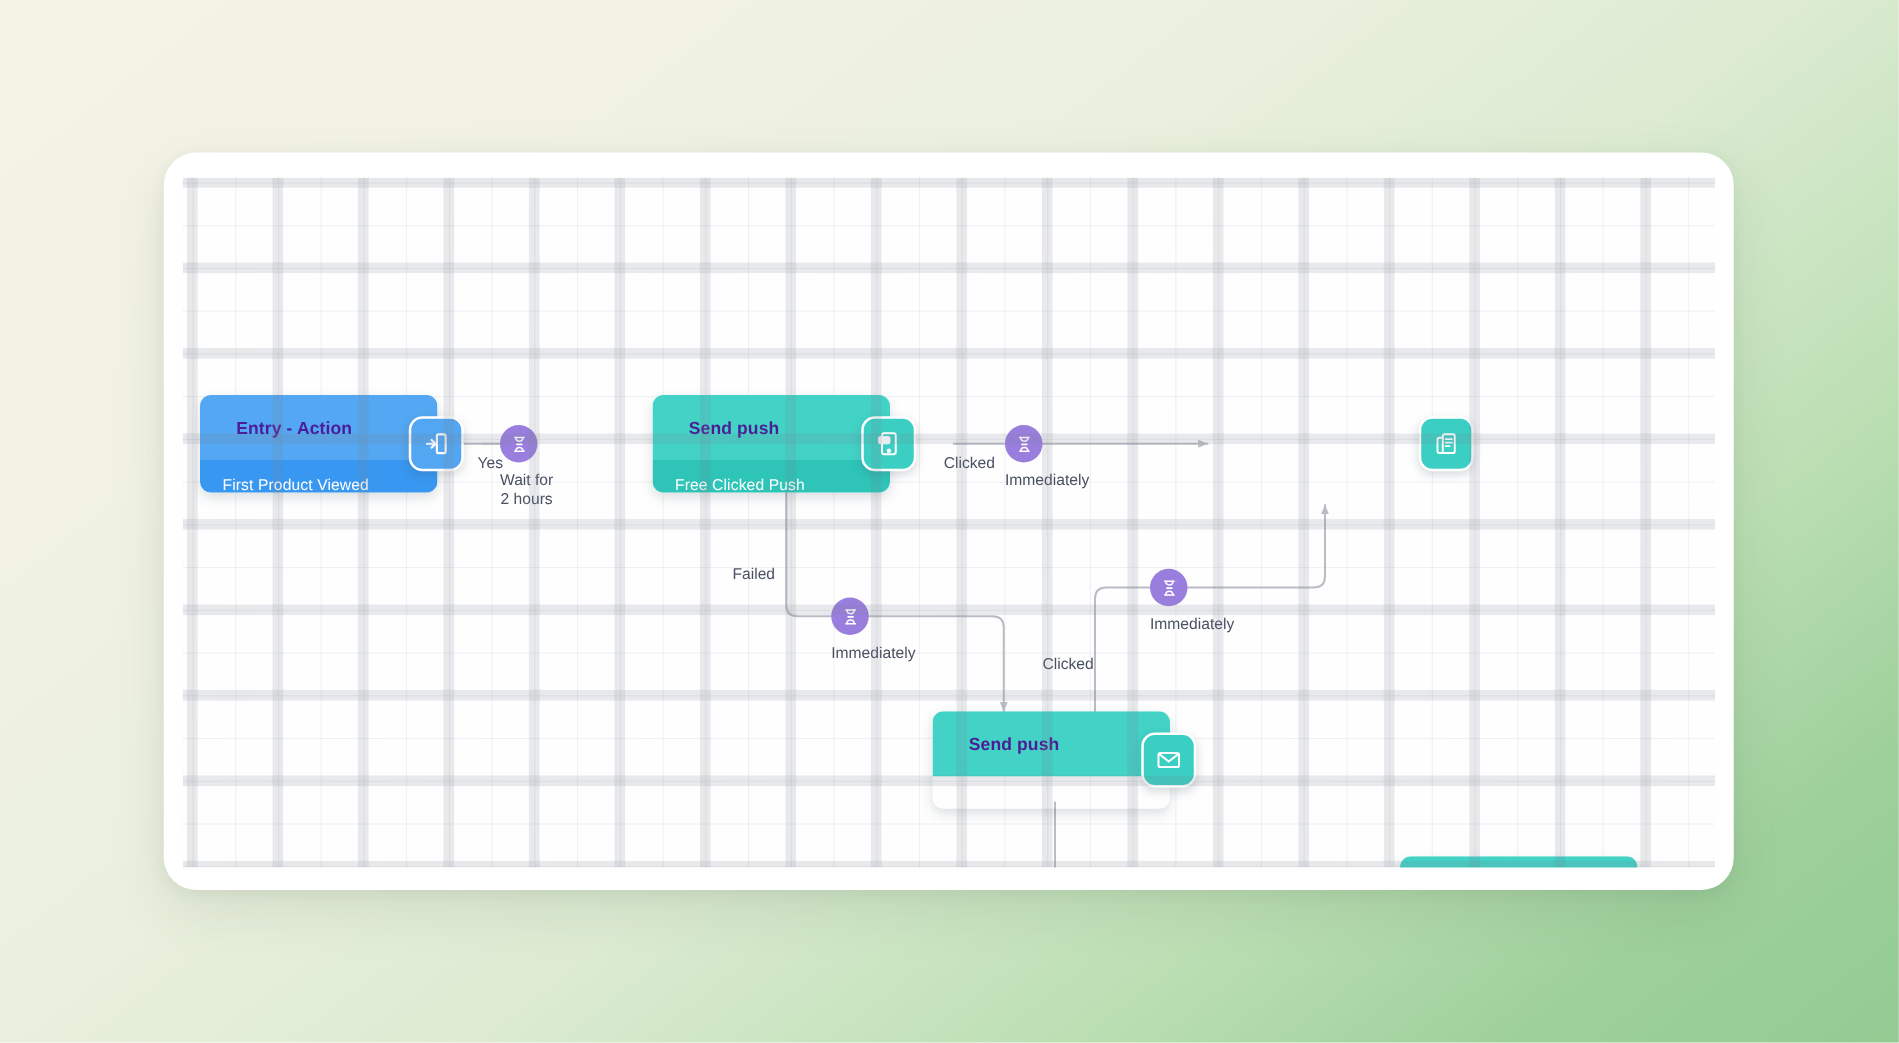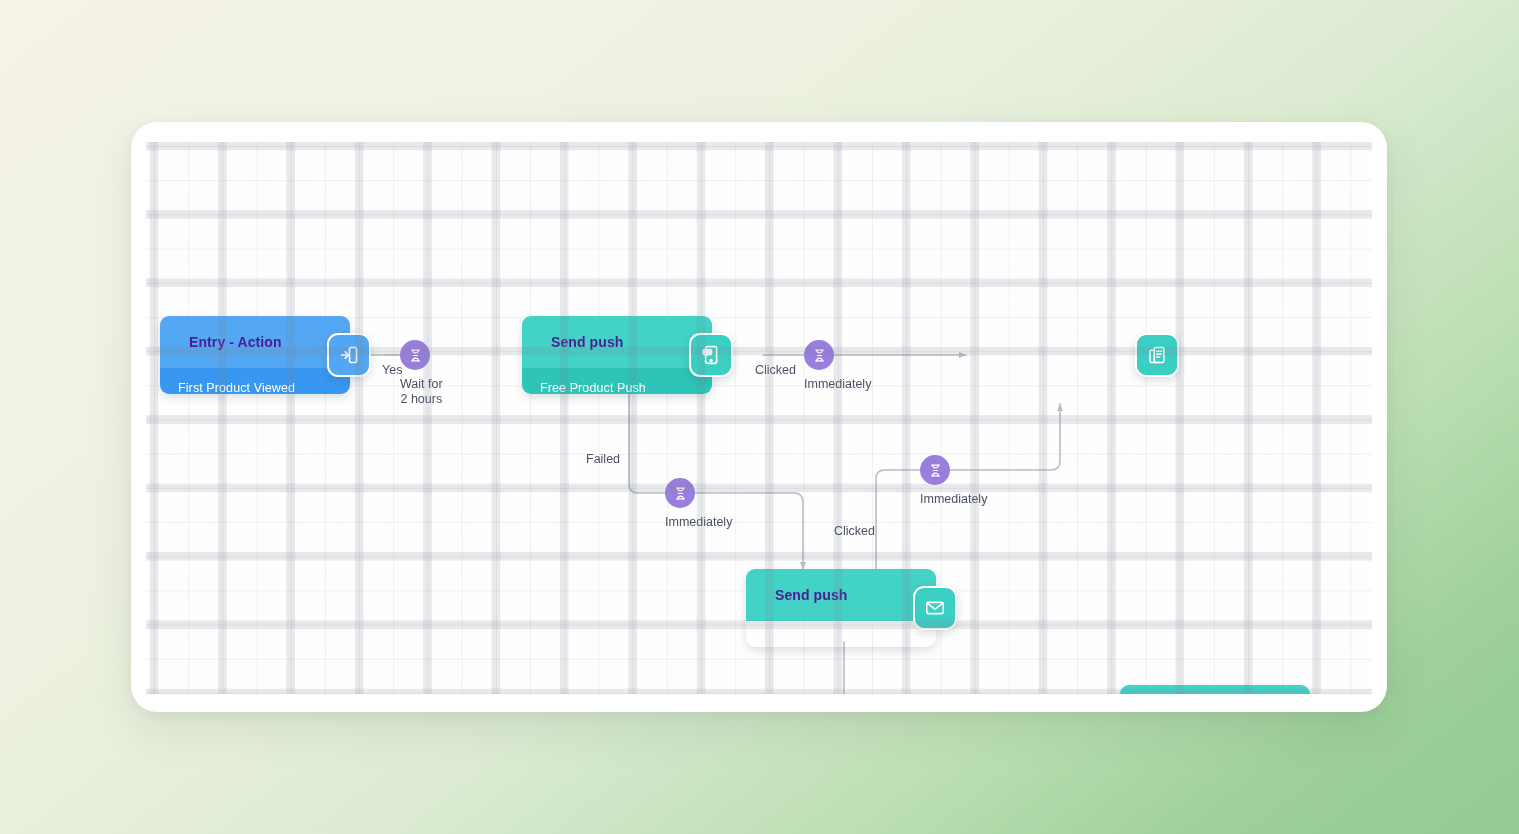--- a/index.html
+++ b/index.html
@@ -213,21 +213,21 @@
     <div class="node-badge blue" style="left:181px; top:191px;">
       <svg width="22" height="22" viewBox="0 0 22 22" fill="none" stroke="#fff" stroke-width="1.7" stroke-linecap="round" stroke-linejoin="round">
         <rect x="11.5" y="3.5" width="7" height="15" rx="1.4"></rect>
         <path d="M3.5 11 H10"></path>
         <path d="M7.2 7.9 L10.4 11 L7.2 14.1"></path>
       </svg>
     </div>
 
     <div class="node teal" style="left:376px; top:174px;">
       <div class="node-head">Send push</div>
-      <div class="node-body">Free Product Push</div>
+      <div class="node-body">Free Clicked Push</div>
     </div>
     <div class="node-badge teal" style="left:543px; top:191px;">
       <svg width="22" height="22" viewBox="0 0 22 22" fill="none" stroke="#fff" stroke-width="1.6" stroke-linecap="round" stroke-linejoin="round">
         <rect x="5.6" y="2.6" width="11" height="16.8" rx="1.8"></rect>
         <rect x="3.2" y="5.6" width="8.4" height="5" rx="1.2" fill="#fff" stroke="#fff"></rect>
         <circle cx="11.1" cy="16.6" r="0.95" fill="#fff"></circle>
       </svg>
     </div>
 
     <div class="node-badge teal" style="left:989px; top:191px;">

